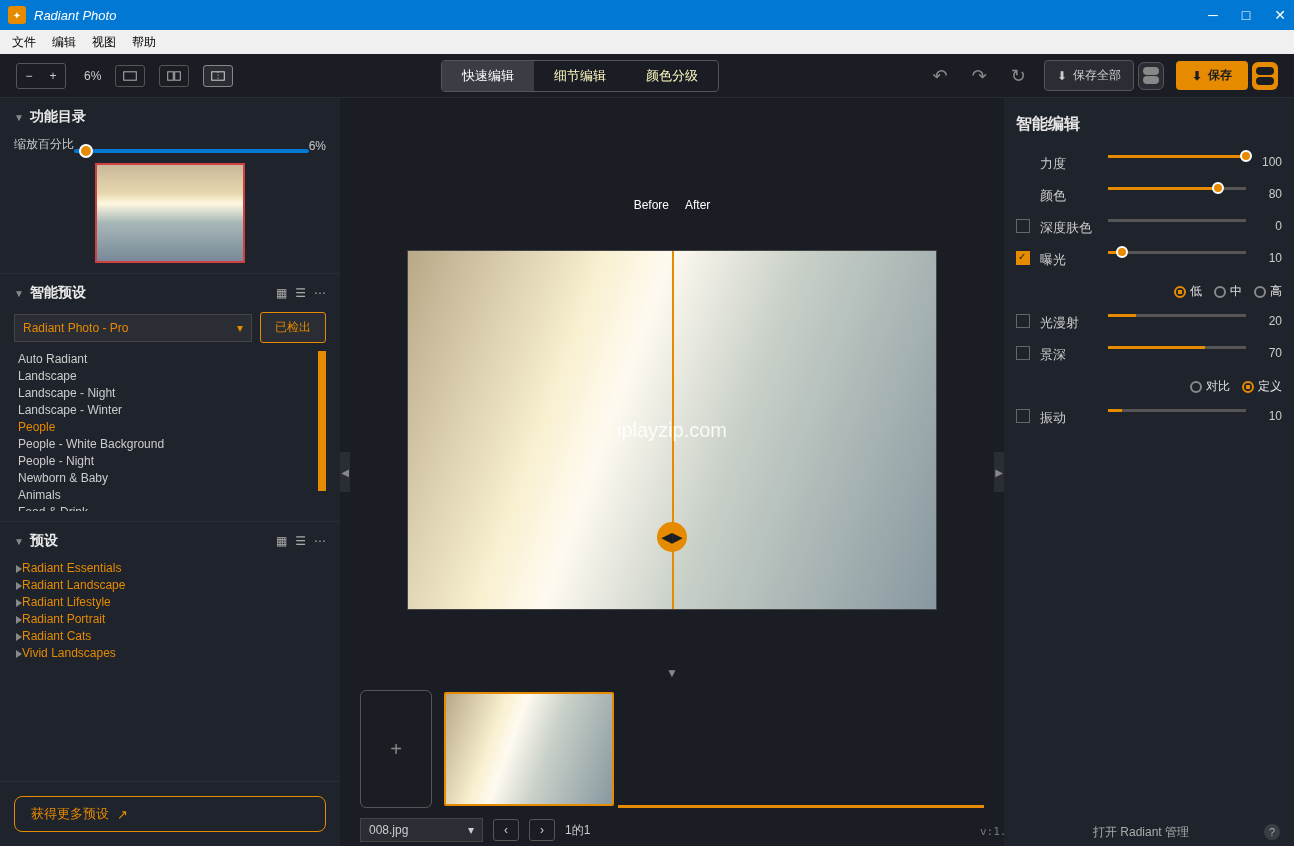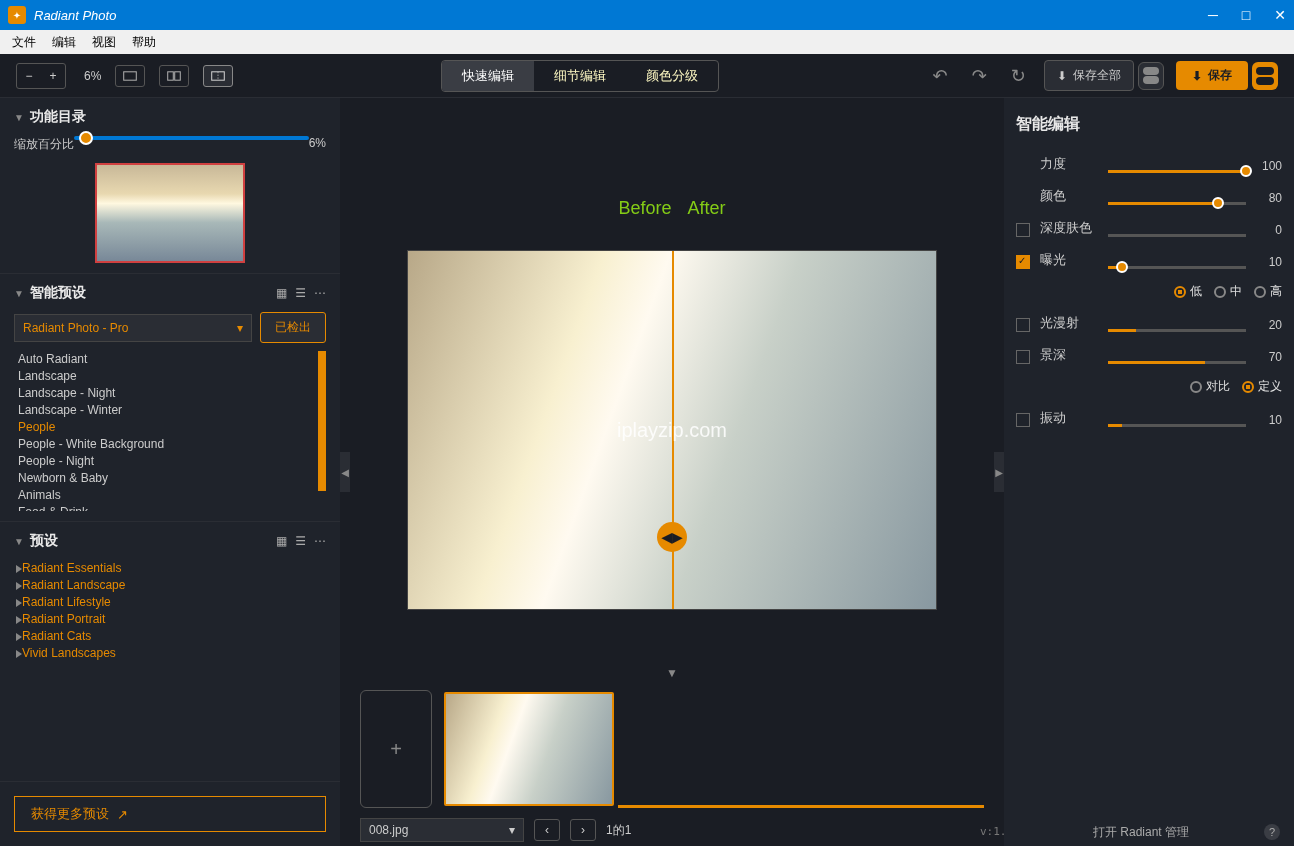--- a/index.html
+++ b/index.html
@@ -44,61 +44,61 @@
 .right-panel { width: 290px; background: #1f232b; padding: 16px 12px; }
 
 
 .section { padding: 10px 14px; border-bottom: 1px solid #2a2d34; }
 .section-header { display: flex; align-items: center; justify-content: space-between; margin-bottom: 10px; }
 .section-title { font-weight: bold; color: #e8e8e8; font-size: 14px; display: flex; align-items: center; gap: 6px; }
 .section-tools { display: flex; gap: 8px; color: #aaa; }
 .section-tools span { cursor: pointer; }
 .caret { font-size: 10px; color: #888; }
 
-.zoom-row { display: flex; align-items: flex-start; gap: 0; font-size: 12px; color: #ccc; margin-bottom: 10px; }
+.zoom-row { display: flex; align-items: flex-end; gap: 0; font-size: 12px; color: #ccc; margin-bottom: 10px; }
 .slider { flex: 1; height: 4px; background: #0078d4; position: relative; border-radius: 2px; }
 .slider .thumb { position: absolute; top: -5px; width: 14px; height: 14px; background: #e68a00; border: 2px solid #fff; border-radius: 50%; transform: translateX(-50%); cursor: pointer; }
 
 .thumb-frame { margin: 0 auto; width: 150px; height: 100px; border: 2px solid #d04040; background: linear-gradient(180deg, #c8b898 0%, #e8d8b0 30%, #fff8e0 40%, #a8b8b8 60%, #788898 100%); position: relative; }
 
 .preset-select-row { display: flex; gap: 8px; align-items: center; margin-bottom: 8px; }
 .preset-select { flex: 1; background: #2a2d34; border: 1px solid #444; padding: 6px 8px; color: #e68a00; font-family: monospace; cursor: pointer; display: flex; justify-content: space-between; font-size: 12px; }
 .preset-btn { background: #2a2d34; border: 1px solid #e68a00; color: #e68a00; padding: 6px 14px; border-radius: 3px; cursor: pointer; font-size: 12px; }
 .preset-list { max-height: 160px; overflow-y: auto; font-family: monospace; font-size: 12px; line-height: 17px; color: #ccc; position: relative; }
 .preset-list div { padding: 0 4px; cursor: pointer; }
 .preset-list div.sel { color: #e68a00; }
 .preset-groups { font-family: monospace; font-size: 12px; line-height: 17px; }
 .preset-groups div { color: #e68a00; cursor: pointer; padding: 0 2px; display: flex; align-items: center; }
 .acc-arrow { display: inline-block; width: 0; height: 0; border-top: 4px solid transparent; border-bottom: 4px solid transparent; border-left: 6px solid #888; }
 
-.get-more-btn { margin: 14px; border: 1px solid #e68a00; color: #e68a00; padding: 8px 16px; border-radius: 0; cursor: pointer; display: inline-flex; gap: 8px; align-items: center; font-size: 13px; }
+.get-more-btn { margin: 14px; border: 1px solid #e68a00; color: #e68a00; padding: 8px 16px; border-radius: 8px; cursor: pointer; display: inline-flex; gap: 8px; align-items: center; font-size: 13px; }
 
 
 .canvas-wrap { flex: 1; display: flex; align-items: center; justify-content: center; position: relative; padding-top: 20px; }
-.ba-labels { position: absolute; top: 100px; left: 50%; transform: translateX(-50%); display: flex; gap: 16px; font-family: monospace; font-size: 18px; color: #84cc16; }
+.ba-labels { position: absolute; top: 100px; left: 50%; transform: translateX(-50%); display: flex; gap: 16px; font-family: monospace; font-size: 12px; color: #ffffff; }
 .canvas-img { width: 530px; height: 360px; background: linear-gradient(110deg, #b8a888 0%, #f8f0d0 30%, #fffaf0 40%, #c8d0c8 60%, #8898a0 100%); position: relative; border: 1px solid #444; margin-top: 80px; }
 .split-line { position: absolute; left: 50%; top: 0; bottom: 0; width: 2px; background: #e68a00; }
 .split-handle { position: absolute; left: 50%; top: 80%; transform: translate(-50%, -50%); width: 30px; height: 30px; background: #e68a00; border-radius: 50%; cursor: pointer; display: flex; align-items: center; justify-content: center; color: #1a1d24; font-size: 14px; }
 .watermark { position: absolute; left: 50%; top: 50%; transform: translate(-50%, -50%); color: rgba(255,255,255,0.85); font-size: 20px; }
 
 .film-collapse { text-align: center; margin: 4px 0; color: #888; cursor: pointer; }
 
 .filmstrip { height: 130px; display: flex; align-items: center; padding: 4px 20px; gap: 12px; }
 .add-tile { width: 72px; height: 118px; border: 1px solid #555; border-radius: 6px; display: flex; align-items: center; justify-content: center; cursor: pointer; color: #888; font-size: 20px; }
 .film-tile { width: 170px; height: 114px; border: 2px solid #e68a00; background: linear-gradient(110deg, #b8a888 0%, #f8f0d0 30%, #fffaf0 40%, #c8d0c8 60%, #8898a0 100%); border-radius: 2px; cursor: pointer; }
 .film-progress { margin-left: -8px; flex: 1; height: 3px; background: #e68a00; position: relative; top: 57px; }
 
 .bottom-bar { height: 32px; display: flex; align-items: center; padding: 0 20px; gap: 10px; }
-.filename-select { width: 164px; background: #2a2d34; border: 1px solid #444; padding: 4px 8px; color: #ccc; font-family: monospace; cursor: pointer; display: flex; justify-content: space-between; font-size: 12px; }
+.filename-select { width: 123px; background: #2a2d34; border: 1px solid #444; padding: 4px 8px; color: #ccc; font-family: monospace; cursor: pointer; display: flex; justify-content: space-between; font-size: 12px; }
 .nav-btn { width: 26px; height: 22px; border: 1px solid #555; border-radius: 3px; display: flex; align-items: center; justify-content: center; cursor: pointer; color: #ccc; }
 .page-label { color: #ccc; font-size: 12px; }
 
 
 .rp-title { font-size: 16px; font-weight: bold; color: #e8e8e8; margin-bottom: 20px; }
-.rp-row { display: flex; align-items: flex-end; gap: 10px; margin-bottom: 14px; font-size: 13px; }
+.rp-row { display: flex; align-items: flex-start; gap: 10px; margin-bottom: 14px; font-size: 13px; }
 .rp-check { width: 14px; height: 14px; border: 1px solid #666; cursor: pointer; flex-shrink: 0; }
 .rp-check.on { background: #e68a00; border-color: #e68a00; position: relative; }
 .rp-check.on::after { content: "✓"; color: #1a1d24; font-size: 10px; position: absolute; top: -1px; left: 1px; }
 .rp-label { width: 58px; color: #ccc; }
 .rp-slider { flex: 1; height: 3px; background: #555; position: relative; }
 .rp-slider .fill { position: absolute; left: 0; height: 100%; background: #e68a00; }
 .rp-slider .thumb { position: absolute; top: -5px; width: 12px; height: 12px; background: #e68a00; border: 2px solid #fff; border-radius: 50%; transform: translateX(-50%); cursor: pointer; }
 .rp-val { width: 26px; text-align: right; color: #ccc; font-size: 12px; }
 .rp-radios { display: flex; gap: 12px; justify-content: flex-end; margin: 8px 0 14px 0; font-size: 12px; }
 .rp-radio { display: flex; align-items: center; gap: 4px; cursor: pointer; }

